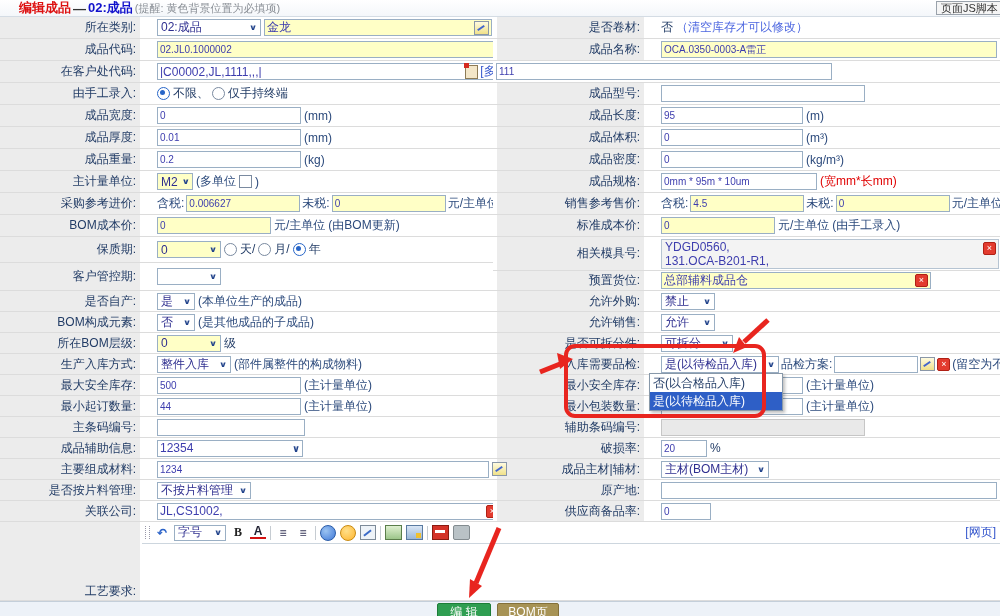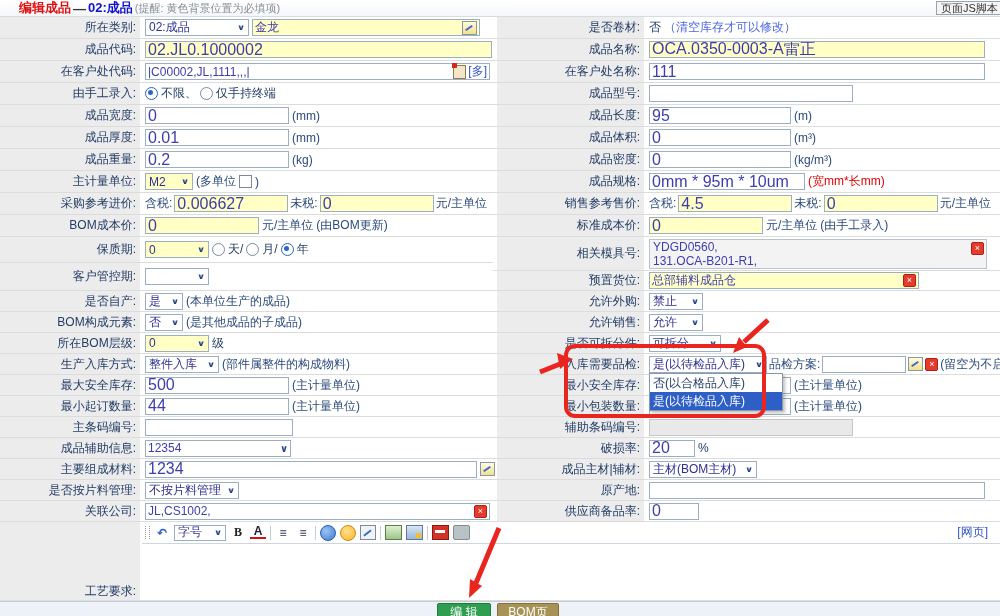--- a/index.html
+++ b/index.html
@@ -12,28 +12,28 @@
   .t-dash{color:#333;font-weight:bold;font-size:13px;margin:0 2px;}
   .t-blue{color:#1111cc;font-weight:bold;font-size:13px;}
   .t-hint{color:#8a8f96;font-size:11px;margin-left:2px;}
   #jsbtn{position:absolute;left:936px;top:1px;width:82px;height:14px;background:#f5f5f5;
          border:1px solid #9aa2ab;color:#333;font-size:11px;text-align:left;padding:0 4px;line-height:13px;}
   
   #cols{display:flex;}
   .col{display:flex;flex-direction:column;}
   .col.l{width:493px;}
   .col.r{width:507px;}
-  .row{display:flex;align-items:center;border-bottom:1px solid #dcdcdc;box-sizing:border-box;}
+  .row{display:flex;align-items:center;border-bottom:1px solid #dcdcdc;box-sizing:border-box;gap:12px;}
   .h22{height:22px}.h26{height:26px}.h28{height:28px}.h21{height:21px}.h34{height:34px}.h20{height:20px}
   .lbl{background:#ececec;height:100%;box-sizing:border-box;display:flex;align-items:center;
        justify-content:flex-end;padding-right:4px;border-right:2px solid #fff;color:#223c66;flex:none;}
   .col.l .lbl{width:142px;}
   .col.r .lbl{width:153px;border-left:4px solid #fff;}
   .fld{flex:1;height:100%;display:flex;align-items:center;padding-left:3px;gap:3px;box-sizing:border-box;background:#fff;min-width:0;}
-  input.txt{height:15px;border:1px solid #9aafc4;color:#3d3dae;font-size:16px;padding:0 2px;
+  input.txt{height:15px;border:1px solid #9aafc4;color:#3d3dae;font-size:10px;padding:0 2px;
             font-family:inherit;background:#fff;flex:none;}
   .yl{background:#ffffc6 !important;}
   .gry{background:#e9e9e9 !important;border-color:#c6c6c6 !important;}
   .sel{border:1px solid #9aafc4;background:#fff;height:17px;box-sizing:border-box;display:inline-flex;
        align-items:center;padding:0 3px;color:#2e2e8f;flex:none;gap:4px;}
   .sel .chev{margin-left:auto;color:#24458c;font-size:10px;font-weight:bold;transform:scaleY(.8);}
   .hint{color:#2c4a7c;white-space:nowrap;}
   .bhint{color:#4c66e0;white-space:nowrap;}
   .rhint{color:#e00000;white-space:nowrap;}
   .val{color:#223c66;white-space:nowrap;}
@@ -73,21 +73,21 @@
   .tb-globe{width:14px;height:14px;border-radius:50%;background:radial-gradient(circle at 35% 35%,#9cc4f2,#3f78d8);border:1px solid #2a5ca8;}
   .tb-smile{width:14px;height:14px;border-radius:50%;background:radial-gradient(circle at 40% 35%,#ffe08a,#ffb52e);border:1px solid #c88a10;}
   .tb-pad{width:14px;height:13px;background:#eef3f8;border:1px solid #7d8a98;position:relative;}
   .tb-pad::after{content:"";position:absolute;left:2px;top:6px;width:9px;height:2px;background:#3a6ac8;transform:rotate(-38deg);}
   .tb-img1{width:15px;height:13px;background:linear-gradient(#dff0d0,#9cc58a);border:1px solid #5a7d4a;}
   .tb-img2{width:15px;height:13px;background:linear-gradient(#d9e6f5,#9ab6d8);border:1px solid #5a7aa0;position:relative;}
   .tb-img2::after{content:"";position:absolute;right:1px;bottom:1px;width:5px;height:5px;background:#f0c030;}
   .tb-red{width:15px;height:13px;background:#d43328;border:1px solid #8a1a10;position:relative;}
   .tb-red::after{content:"";position:absolute;left:2px;top:4px;width:10px;height:3px;background:#fff;}
   .tb-grey{width:15px;height:13px;background:#b9c2c6;border:1px solid #838c90;border-radius:2px;}
-  #webpg{margin-left:auto;margin-right:12px;color:#3355cc;}
+  #webpg{margin-left:auto;margin-right:4px;color:#3355cc;}
   #edbody{flex:1;background:#fff;}
   
   #ftr{height:16px;background:#edf2f8;border-top:1px solid #c4cfda;}
   .btn{position:absolute;top:603px;height:18px;color:#fff;font-size:12px;text-align:center;line-height:17px;
        border-radius:2px;z-index:10;padding:0 8px;box-sizing:border-box;}
   #btn-edit{left:437px;width:54px;background:#2f9e51;border:1px solid #1d7d38;}
   #btn-bom{left:497px;width:62px;background:#a79355;border:1px solid #83703a;}
   
   #overlay{position:absolute;left:0;top:0;z-index:50;pointer-events:none;}
 </style>
@@ -170,21 +170,21 @@
         <div class="lbl">成品重量:</div>
         <div class="fld">
           <input class="txt" style="width: 138px;" value="0.2">
           <span class="hint">(kg)</span>
         </div>
       </div>
 
       <div class="row h22">
         <div class="lbl">主计量单位:</div>
         <div class="fld">
-          <span class="sel yl" style="width:48px">
+          <span class="sel yl" style="width:36px">
             <span>M2</span>
               <span class="chev">∨</span>
           </span>
           <span class="hint">(多单位</span>
           <span class="cbx"></span>
           <span class="hint">)</span>
         </div>
       </div>
 
       <div class="row h22">
@@ -350,21 +350,20 @@
       </div>
 
       <div class="row h22">
         <div class="lbl">成品名称:</div>
         <div class="fld">
           <input class="txt yl" style="width: 330px;" value="OCA.0350-0003-A雷正">
         </div>
       </div>
 
       <div class="row h22">
-        <div class="lbl">在客户处名称:</div>
         <div class="fld">
           <input class="txt" style="width: 330px;" value="111">
         </div>
       </div>
 
       <div class="row h22">
         <div class="lbl">成品型号:</div>
         <div class="fld">
           <input class="txt" style="width: 198px;">
         </div>

